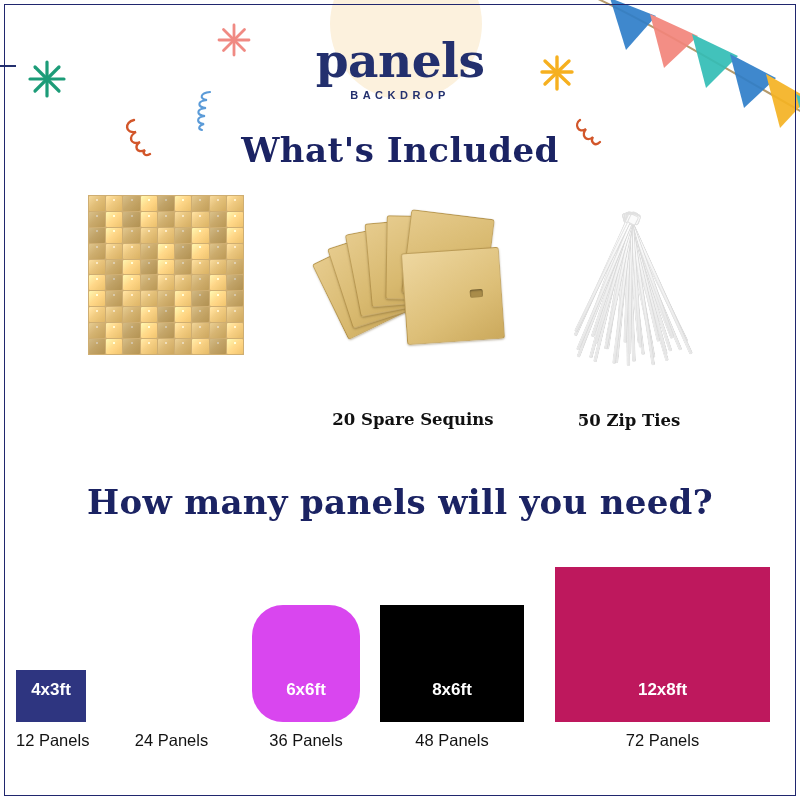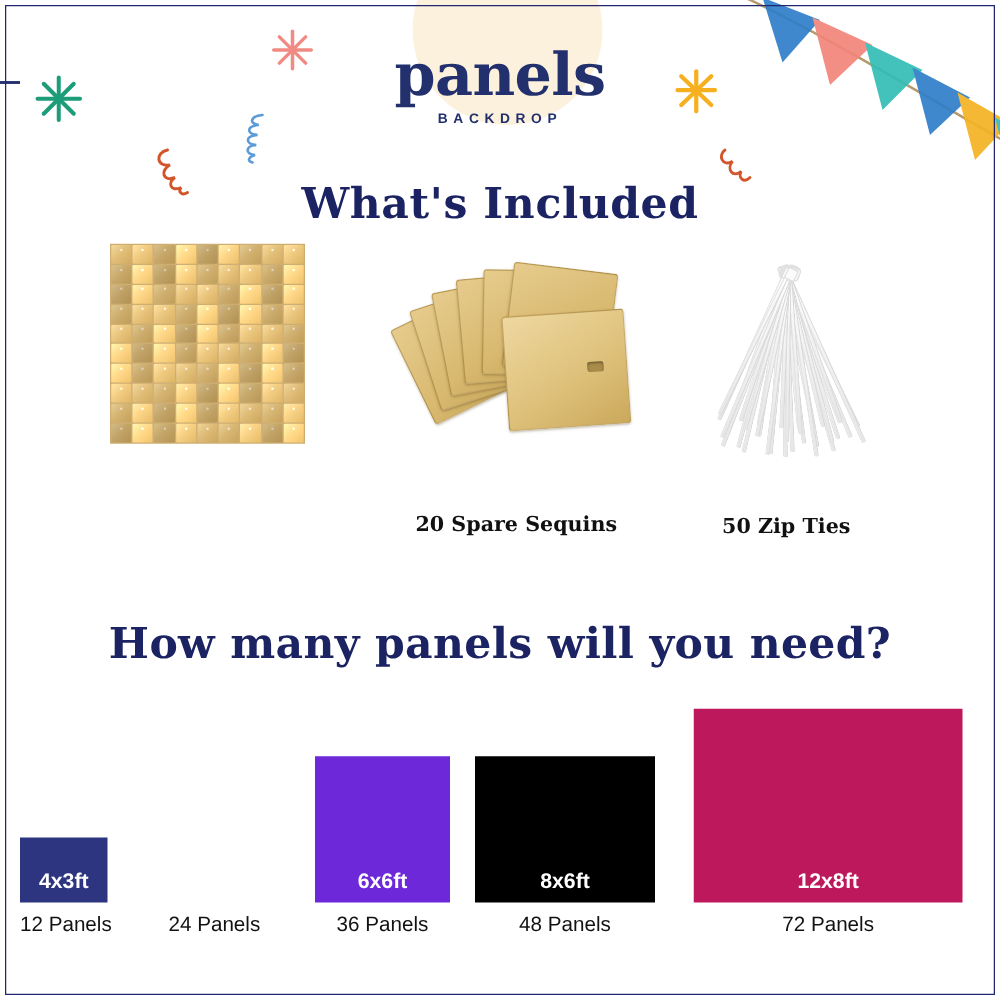--- a/index.html
+++ b/index.html
@@ -42,21 +42,21 @@
   .logo-sub .txt {
     font-family:"Liberation Sans", sans-serif;
     font-weight:700; font-size:11px; letter-spacing:4.5px;
     color:#23306e;
   }
 
   
   .heading {
     position:absolute; left:0; width:800px; text-align:center;
     font-family:"DejaVu Serif", serif; font-weight:700;
-    color:#1b2363; z-index:6;margin-top:13px;
+    color:#1b2363; z-index:6;
   }
   .heading-included { top:130px; font-size:34px; letter-spacing:0.5px; }
   .heading-howmany  { top:482px; font-size:34px; letter-spacing:0.3px; }
 
   
   .products { position:absolute; left:0; top:190px; width:800px; height:240px; z-index:5; }
   .product { position:absolute; text-align:center; }
   .product .caption {
     position:absolute; left:50%; transform:translateX(-50%);
     top:198px; white-space:nowrap;
@@ -124,21 +124,21 @@
   .chart { position:absolute; left:0; top:556px; width:800px; height:200px; z-index:5; }
   .bar-col { position:absolute; bottom:0; }
   .bar {
     position:absolute; bottom:34px; left:0;
     background:#2e3580;
     display:flex; align-items:flex-end; justify-content:center;
   }
   .bar .size {
     font-family:"Liberation Sans", sans-serif;
     font-weight:700; font-size:17px; color:#ffffff;
-    padding-bottom:7px; white-space:nowrap;
+    padding-bottom:22px; white-space:nowrap;
   }
   .bar-col .count {
     position:absolute; bottom:6px; left:0; width:100%;
     text-align:center; white-space:nowrap;
     font-family:"Liberation Sans", sans-serif;
     font-weight:400; font-size:16.5px; color:#121212;
   }
 
   
   .deco { position:absolute; z-index:4; pointer-events:none; }
@@ -374,21 +374,21 @@
       <div class="bar-col" style="left: 16px; width: 100px; height: 200px;">
         <div class="bar" style="width: 70px; height: 52px; background: rgb(46, 53, 128);">
           <span class="size">4x3ft</span>
         </div>
         <div class="count" style="width: 70px;">12 Panels</div>
       </div>
       <div class="bar-col" style="left: 118px; width: 110px; height: 200px;">
         <div class="count" style="width: 107px;">24 Panels</div>
       </div>
       <div class="bar-col" style="left: 252px; width: 110px; height: 200px;">
-        <div class="bar" style="width: 108px; height: 117px; background: #6d28d9;">
+        <div class="bar" style="width: 108px; height: 117px; background: #d946ef; border-radius: 31px;">
           <span class="size">6x6ft</span>
         </div>
         <div class="count" style="width: 108px;">36 Panels</div>
       </div>
       <div class="bar-col" style="left: 380px; width: 150px; height: 200px;">
         <div class="bar" style="width: 144px; height: 117px; background: #000000;">
           <span class="size">8x6ft</span>
         </div>
         <div class="count" style="width: 144px;">48 Panels</div>
       </div>

